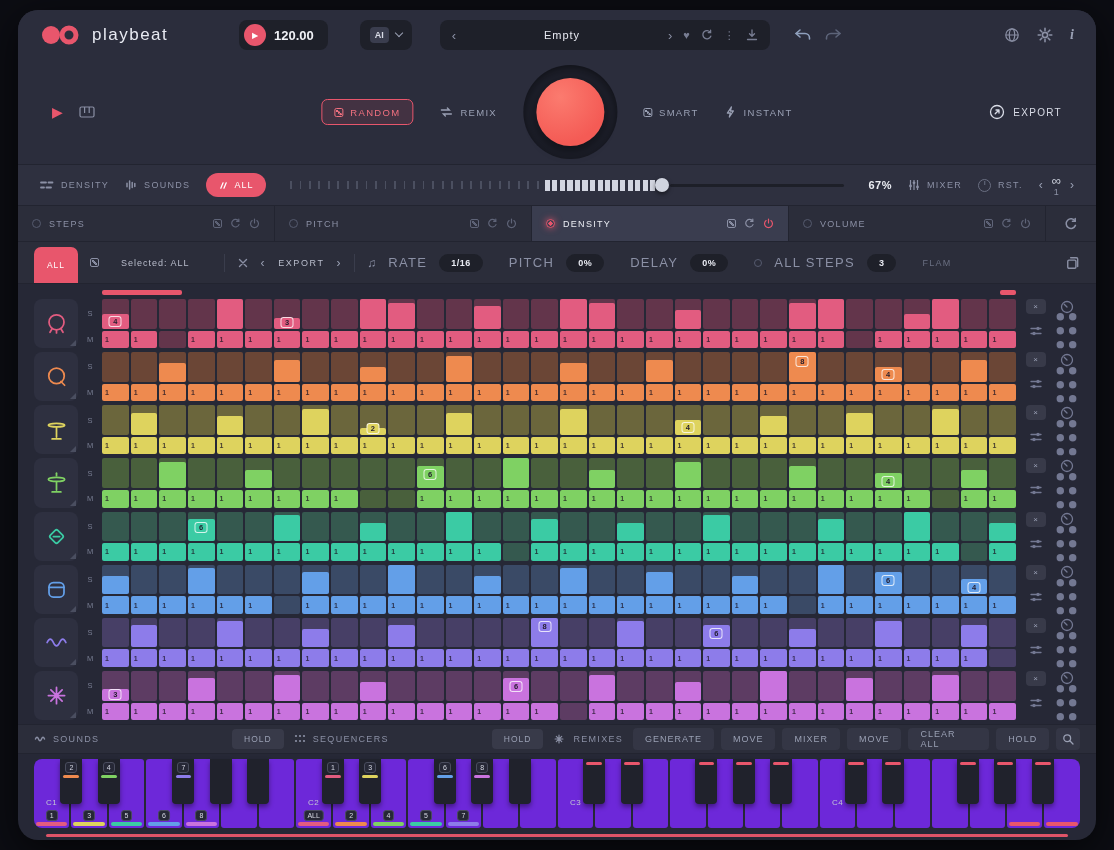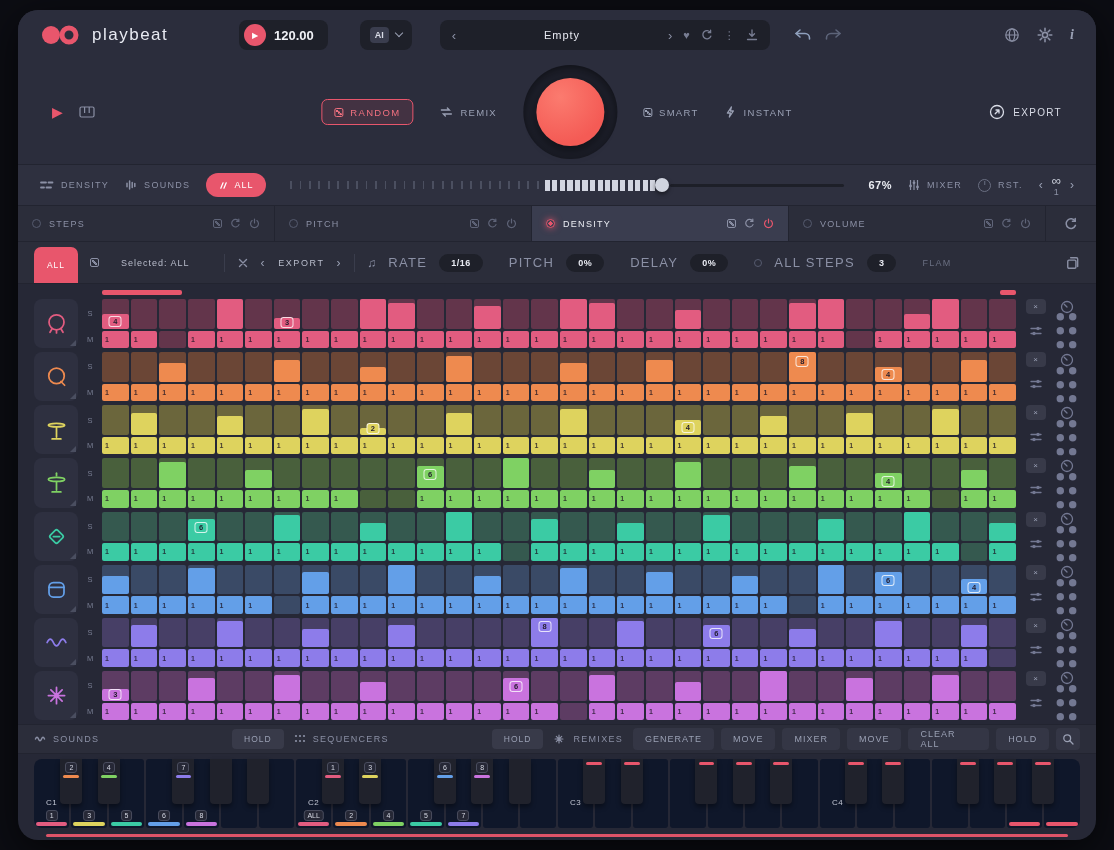--- a/index.html
+++ b/index.html
@@ -116,21 +116,21 @@
   .bt-lbl { display:flex; align-items:center; gap:7px; }
   .hold-btn { background:#383a49; border-radius:4px; height:20px; padding:0 12px; display:flex; align-items:center; font-size:8.5px; letter-spacing:1px; color:#9aa0b4; }
   .bt-right { margin-left:auto; display:flex; gap:7px; align-items:center; }
   .action-btn { background:#343645; border-radius:4px; height:22px; padding:0 12px; display:flex; align-items:center; font-size:9px; letter-spacing:1px; color:#9aa0b4; }
   .q-btn { width:24px; height:22px; border-radius:4px; background:#343645; display:grid; place-items:center; color:#9aa0b4; }
 
   
   .kbwrap { height:86px; flex:none; padding:5px 16px 12px; }
   .kb { position:relative; height:100%; }
   .kb-white { display:flex; gap:2px; height:100%; }
-  .wkey { flex:1; position:relative; background:#0f172a; border-radius:3px; }
+  .wkey { flex:1; position:relative; background:#6d28d9; border-radius:3px; }
   .wkey:first-child { border-radius:8px 3px 3px 8px; }
   .wkey:last-child { border-radius:3px 8px 8px 3px; }
   .klabel { position:absolute; bottom:21px; width:100%; text-align:center; font-size:8px; color:#c3c7d4; letter-spacing:.5px; }
   .kbadge { position:absolute; bottom:7px; left:50%; transform:translateX(-50%); background:#262836; border:1px solid #4a4d5e;
             border-radius:3px; padding:1px 3px; font-size:7px; color:#d6d9e4; white-space:nowrap; }
   .kstrip { position:absolute; bottom:2px; left:2px; right:2px; height:4px; border-radius:2px; }
   .bkey { position:absolute; top:0; width:22px; height:45px; margin-left:-11px; background:#20222c; border-radius:0 0 4px 4px;
           z-index:2; display:flex; flex-direction:column; align-items:center; box-shadow:0 3px 5px rgba(0,0,0,.4); }
   .bbadge { margin-top:3px; background:#262836; border:1px solid #4a4d5e; border-radius:3px; padding:1px 3px; font-size:7px; color:#d6d9e4; }
   .bstrip { width:72%; height:3px; border-radius:2px; margin-top:2px; }

